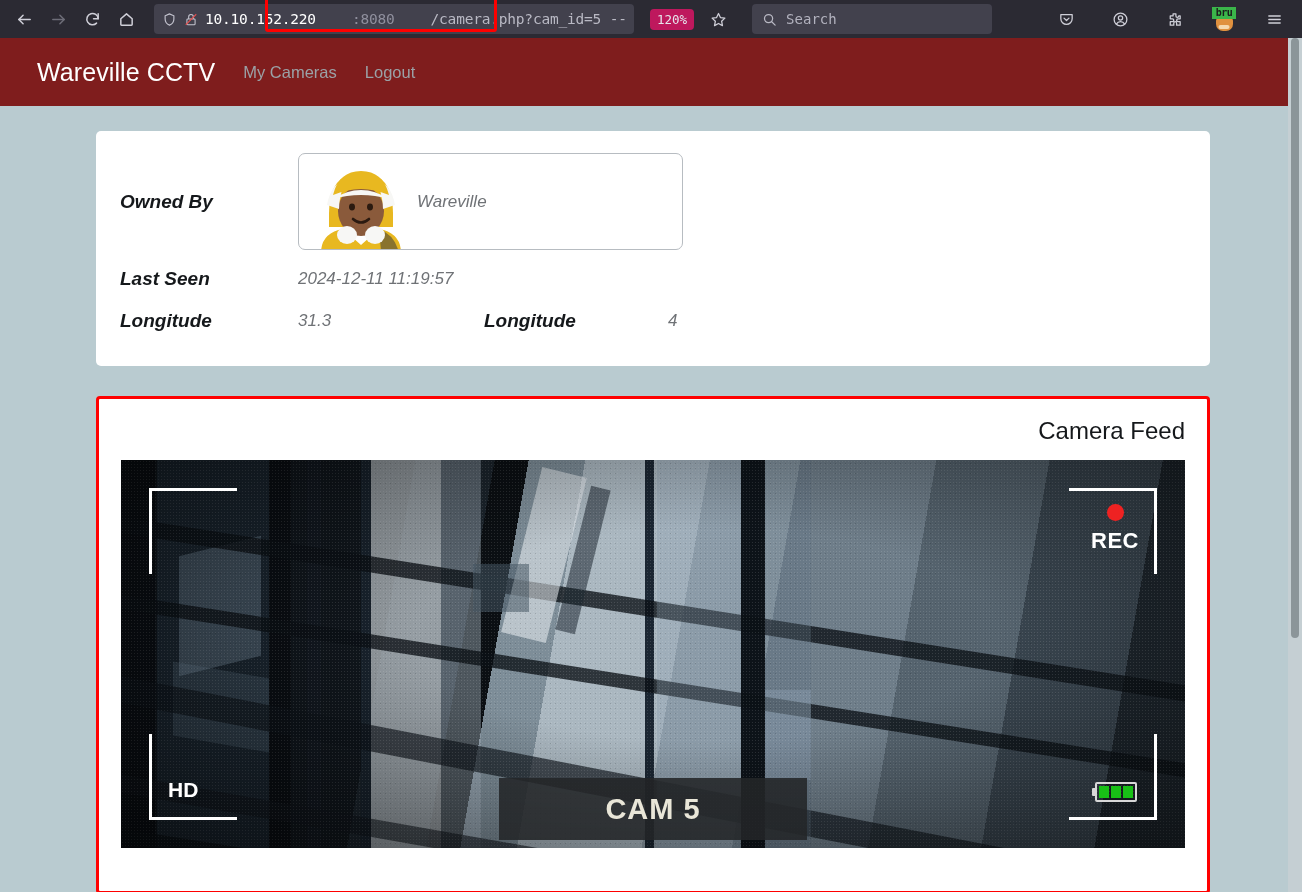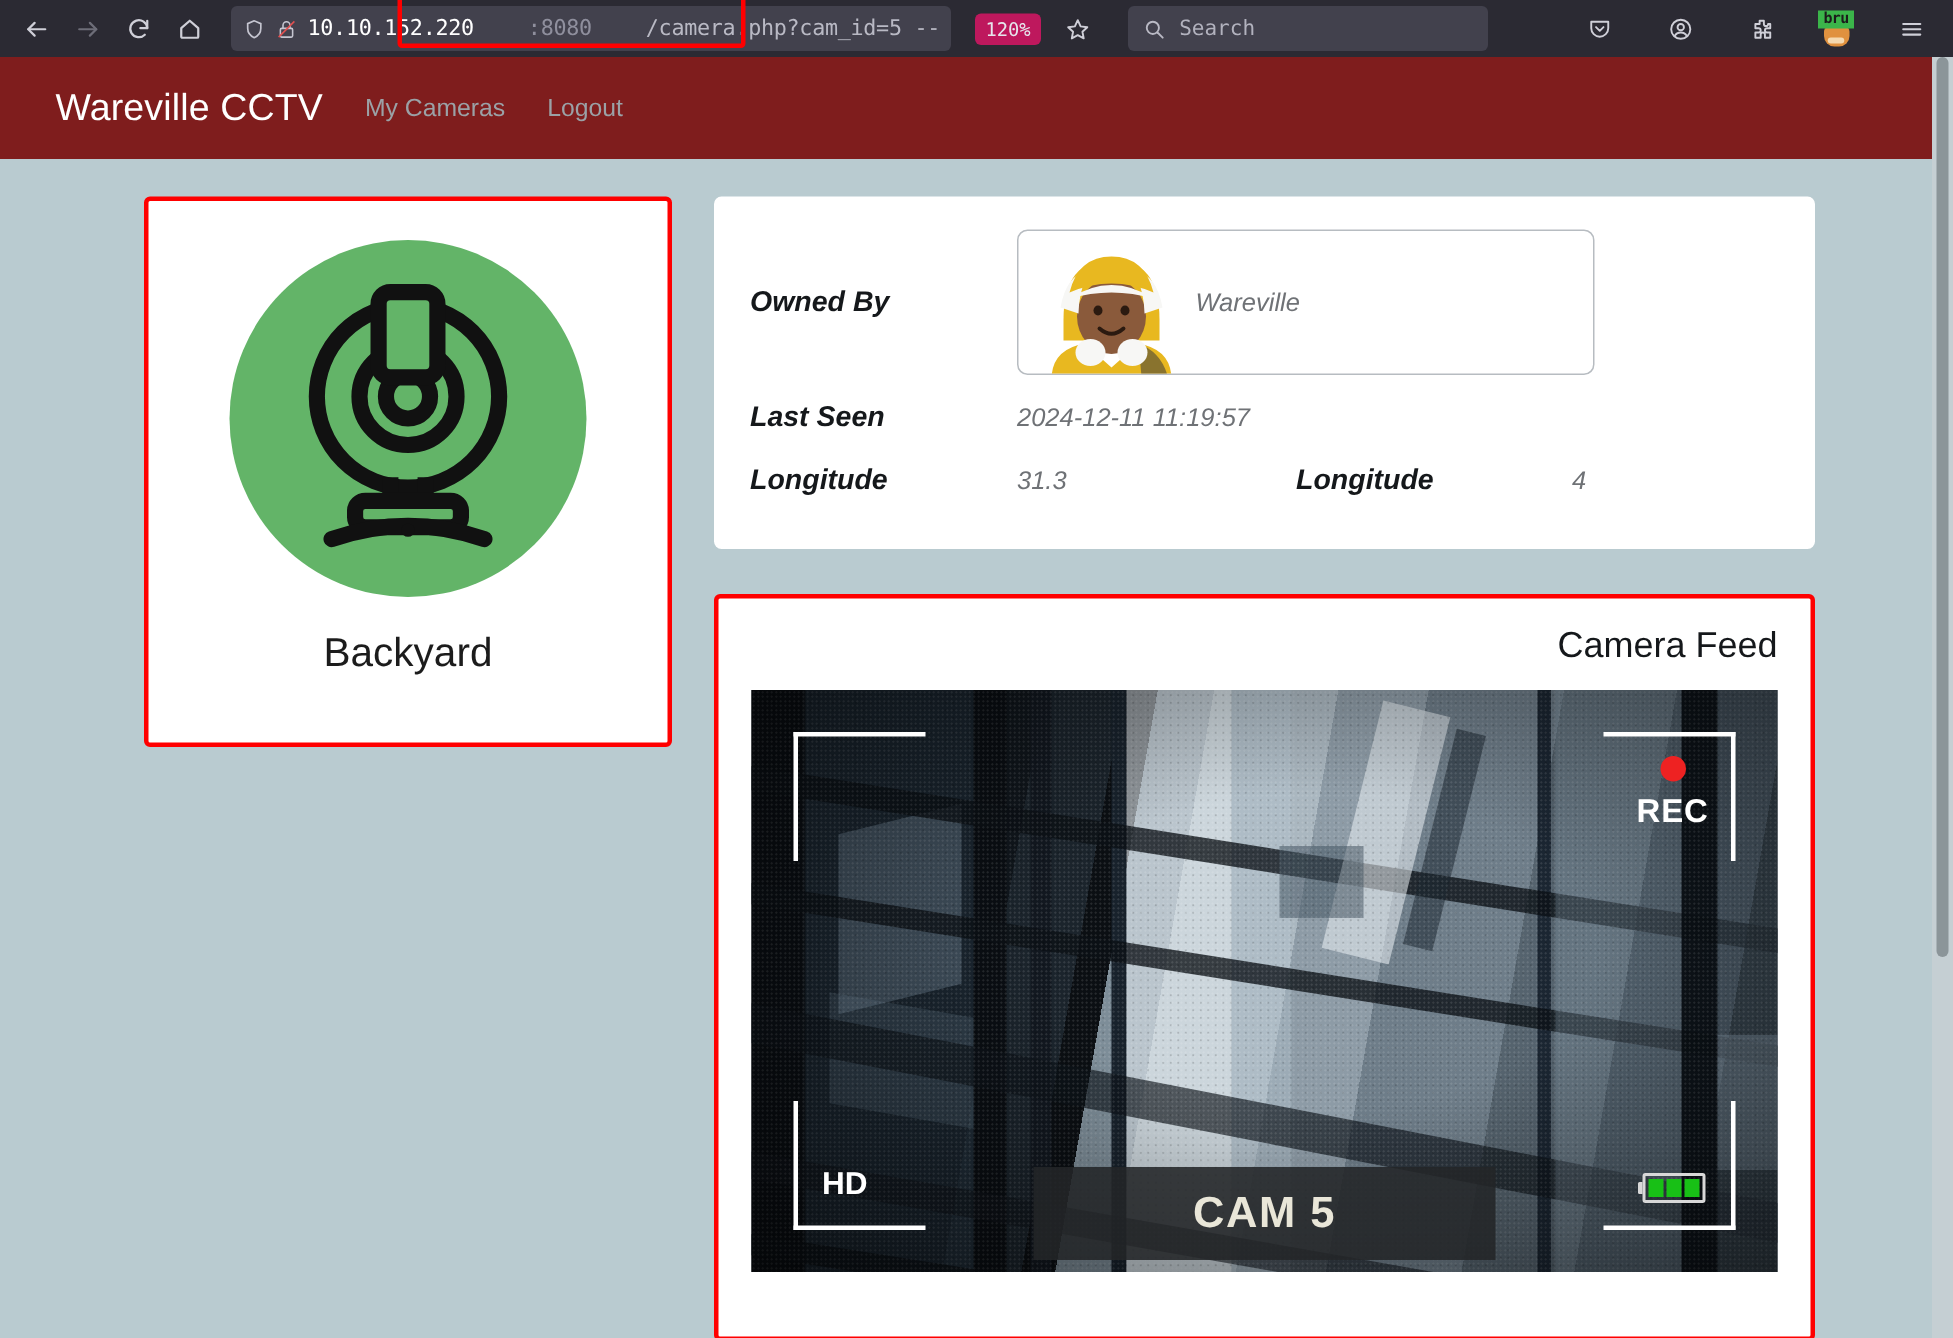--- a/index.html
+++ b/index.html
@@ -522,39 +522,20 @@
 </div>
 
 <div class="site-nav">
   <span class="brand">Wareville CCTV</span>
   <a class="nav-link" href="#">My Cameras</a>
   <a class="nav-link" href="#">Logout</a>
 </div>
 
 <div class="page">
 
-  <div class="left-col">
-    <div class="card cam-card">
-      <div class="cam-circle">
-        <svg width="196" height="196" viewBox="0 0 200 200">
-          <g fill="none" stroke="#111111" stroke-width="11">
-            <circle cx="100" cy="85" r="62"></circle>
-            <circle cx="100" cy="85" r="33"></circle>
-            <circle cx="100" cy="85" r="15"></circle>
-          </g>
-          <rect x="80" y="14" width="40" height="58" rx="8" fill="#63b468" stroke="#111111" stroke-width="11"></rect>
-          <path d="M88 140 L88 158 L112 158 L112 140" fill="none" stroke="#111111" stroke-width="11"></path>
-          <rect x="64" y="156" width="72" height="18" rx="7" fill="#63b468" stroke="#111111" stroke-width="11"></rect>
-          <path d="M48 182 Q100 164 152 182" fill="none" stroke="#111111" stroke-width="11" stroke-linecap="round"></path>
-          <circle cx="100" cy="176" r="4.5" fill="#111111"></circle>
-        </svg>
-      </div>
-      <div class="cam-name">Backyard</div>
-    </div>
-  </div>
 
   <div class="right-col">
 
     <div class="card info-card">
 
       <div class="info-row">
         <div class="info-label">Owned By</div>
         <div class="owner-box">
           <div class="avatar">
             <svg width="104" height="112" viewBox="0 0 104 112" style="position:absolute;left:8px;top:8px">

